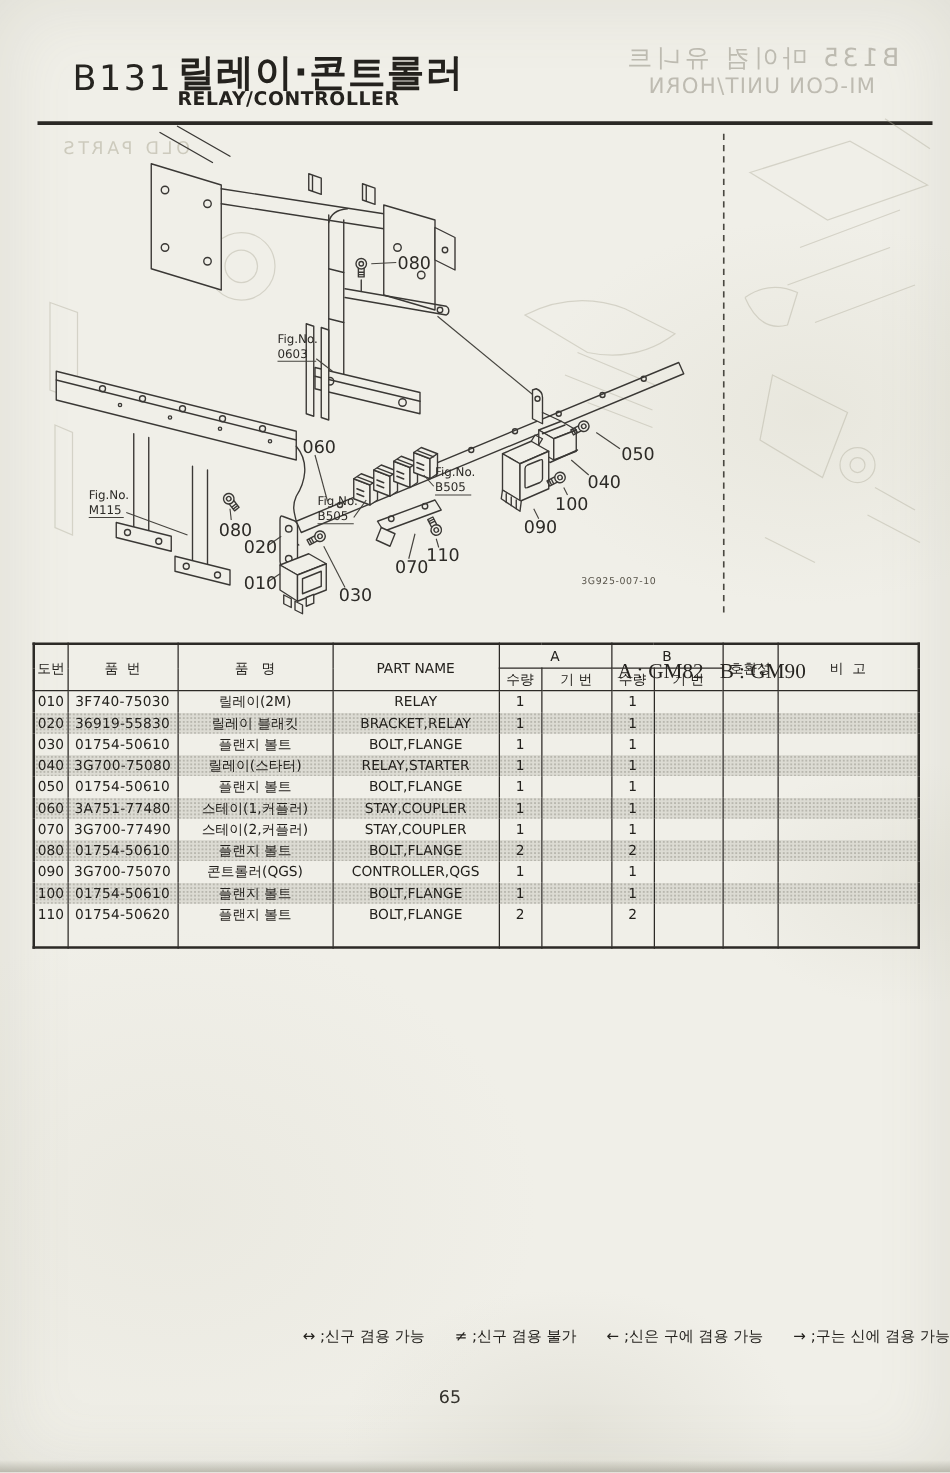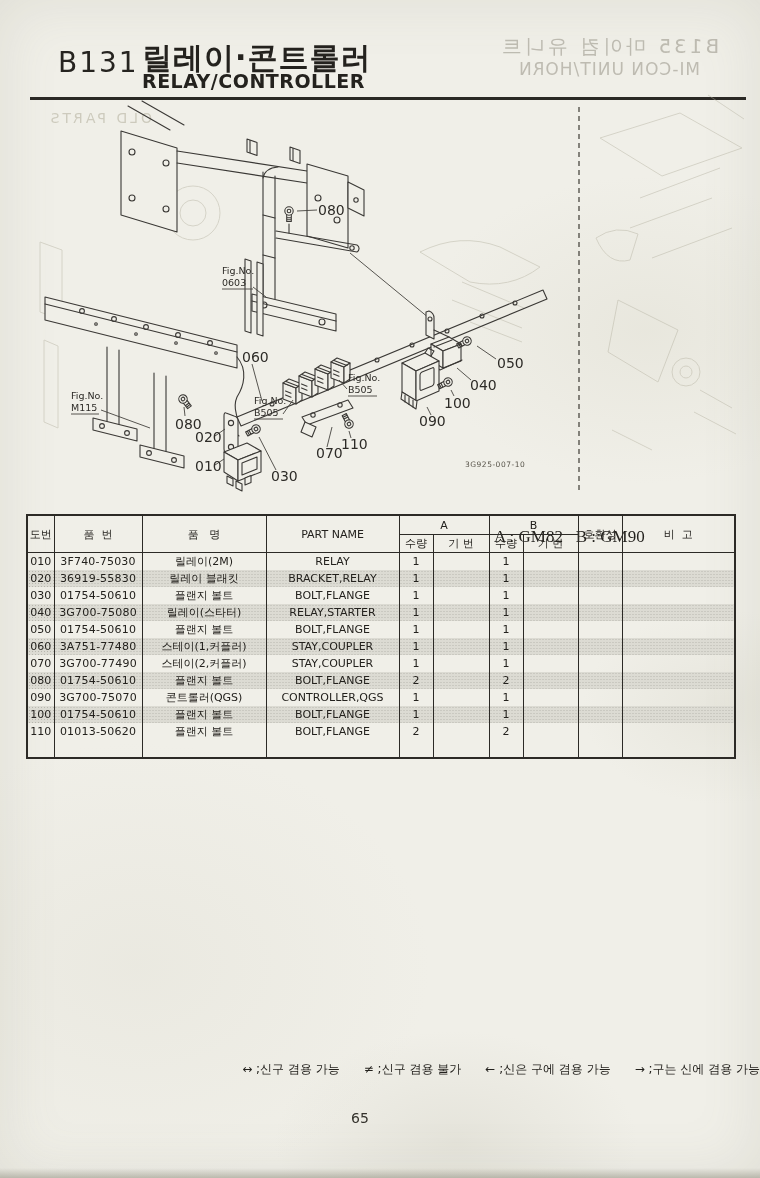--- a/index.html
+++ b/index.html
@@ -8,21 +8,21 @@
   .page{position:absolute;inset:0;width:760px;height:1178px;
         background-color:#f0efe8;
         background-image:
           radial-gradient(ellipse 320px 220px at 85% 28%, rgba(212,210,194,.28), transparent 70%),
           radial-gradient(ellipse 420px 320px at 18% 82%, rgba(214,212,198,.22), transparent 70%),
           radial-gradient(ellipse 260px 160px at 60% 97%, rgba(200,198,184,.28), transparent 70%),
           radial-gradient(ellipse 200px 140px at 95% 60%, rgba(205,203,188,.25), transparent 70%);
         box-shadow:inset 0 0 60px rgba(120,118,100,.14);}
   .code{position:absolute;left:58px;top:46px;font-size:28px;letter-spacing:2px;color:#262420;}
   .tko{position:absolute;left:142px;top:38px;font-size:30px;font-weight:600;letter-spacing:1px;color:#24221e;}
-  .ten{position:absolute;left:142px;top:70px;font-size:19px;font-weight:600;letter-spacing:.5px;color:#24221e;}
+  .ten{position:absolute;left:142px;top:70px;font-size:15px;font-weight:600;letter-spacing:.5px;color:#24221e;}
   .rule{position:absolute;left:30px;top:97px;width:716px;height:3px;background:#2b2925;}
   .bleed-head{position:absolute;left:468px;top:34px;width:282px;text-align:center;
               transform:scaleX(-1);color:rgba(128,125,110,.45);line-height:1.25;}
   .bh1{font-size:20px;letter-spacing:3px;}
   .bh2{font-size:17px;letter-spacing:1px;}
   svg.diagram{position:absolute;left:0;top:0;}
   .models{position:absolute;left:494px;top:527px;font-size:17px;white-space:pre;color:#25231f;font-family:Liberation Serif, serif;}
   table.parts{position:absolute;left:26px;top:514px;width:710px;border-collapse:collapse;
               table-layout:fixed;border:2px solid #2c2a26;background:transparent;}
   table.parts th, table.parts td{border-left:1px solid #2c2a26;border-right:1px solid #2c2a26;
@@ -436,21 +436,21 @@
           <td class="l">BOLT,FLANGE</td>
         <td class="c">1</td>
           <td></td>
         <td class="c">1</td>
           <td></td>
           <td></td>
           <td></td>
       </tr>
       <tr>
         <td class="c">110</td>
-          <td class="l pn">01013-50620</td>
+          <td class="l pn">01754-50620</td>
         <td class="l">플랜지 볼트</td>
           <td class="l">BOLT,FLANGE</td>
         <td class="c">2</td>
           <td></td>
         <td class="c">2</td>
           <td></td>
           <td></td>
           <td></td>
       </tr>
       <tr class="filler">

